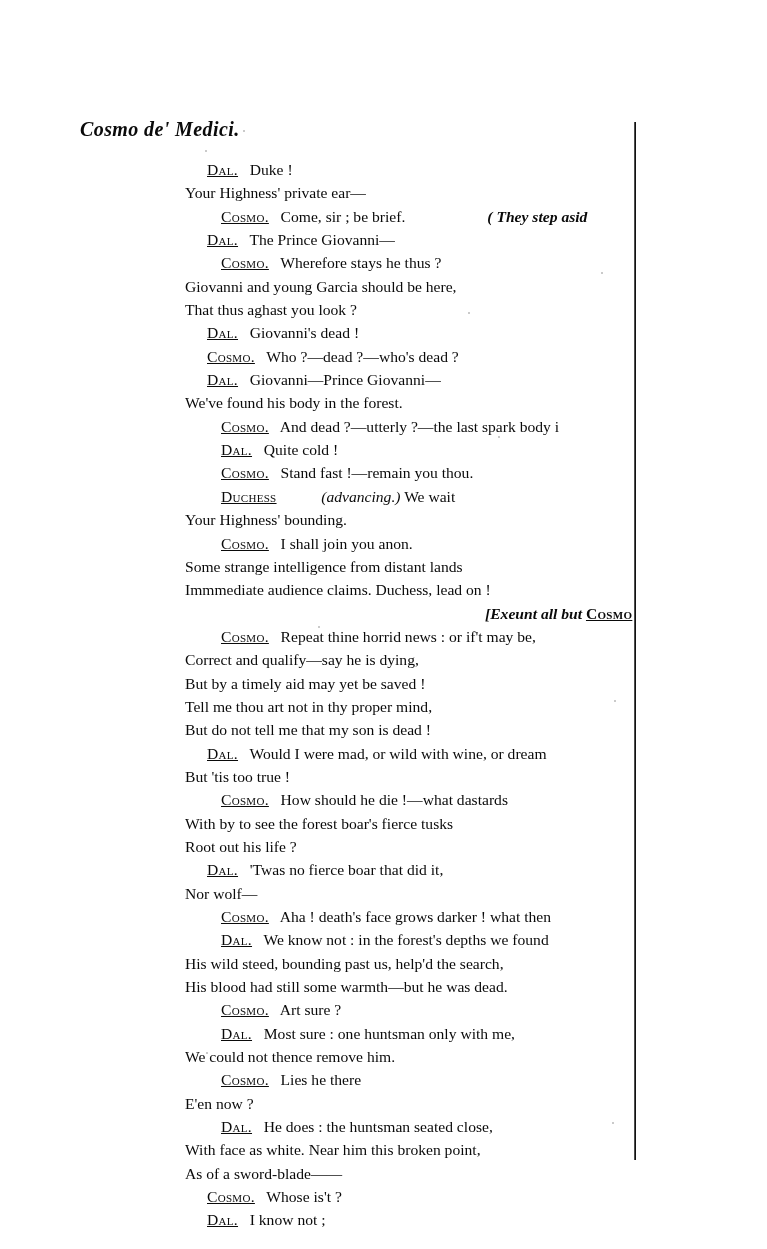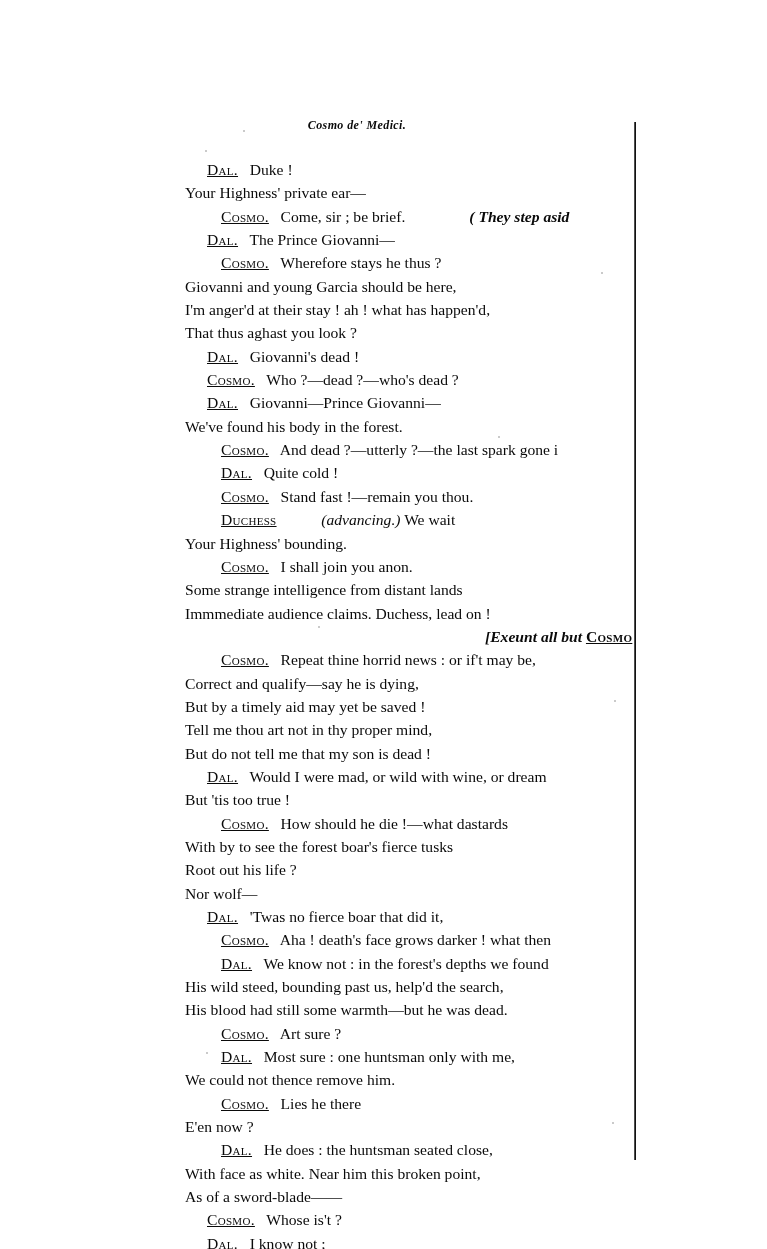--- a/index.html
+++ b/index.html
@@ -43,24 +43,23 @@
     height: 1249px;
     background: #ffffff;
     z-index: 39;
   }
 
   
   #running-head {
     position: absolute;
     left: 0; top: 118px;
     width: 634px;
-    text-align: center;
     font-style: italic;
     font-weight: bold;
-    font-size: 12px;
+    font-size: 20px;
     letter-spacing: 0.4px;
     padding-left: 80px;
     box-sizing: border-box;
   }
 
   
   #text-block {
     position: absolute;
     left: 185px;
     top: 158px;
@@ -102,51 +101,50 @@
 </head>
 <body>
 
 <div id="page">
 
   <div id="running-head">Cosmo de' Medici.</div>
 
   <div id="text-block">
       <div class="ln ind"><span class="sp">Dal.</span>  <span>Duke !</span></div>
       <div class="ln"><span>Your Highness' private ear—</span></div>
-      <div class="ln ind2"><span class="sp">Cosmo.</span>  <span>Come, sir ; be brief.</span><span class="stage" style="margin-left: 64px;">( They step asid</span></div>
+      <div class="ln ind2"><span class="sp">Cosmo.</span>  <span>Come, sir ; be brief.</span><span class="stage" style="margin-left: 82px;">( They step asid</span></div>
       <div class="ln ind"><span class="sp">Dal.</span>  <span>The Prince Giovanni—</span></div>
       <div class="ln ind2"><span class="sp">Cosmo.</span>  <span>Wherefore stays he thus ?</span></div>
       <div class="ln"><span>Giovanni and young Garcia should be here,</span></div>
-      <div class="ln"><span>I'm anger'd at their stay ! ah !  what has happen'd,</span></div>
       <div class="ln"><span>That thus aghast you look ?</span></div>
       <div class="ln ind"><span class="sp">Dal.</span>  <span>Giovanni's dead !</span></div>
       <div class="ln ind"><span class="sp">Cosmo.</span>  <span>Who ?—dead ?—who's dead ?</span></div>
       <div class="ln ind"><span class="sp">Dal.</span>  <span>Giovanni—Prince Giovanni—</span></div>
       <div class="ln"><span>We've found his body in the forest.</span></div>
-      <div class="ln ind2"><span class="sp">Cosmo.</span>  <span>And dead ?—utterly ?—the last spark gone i</span></div>
+      <div class="ln ind2"><span class="sp">Cosmo.</span>  <span>And dead ?—utterly ?—the last spark body i</span></div>
       <div class="ln ind2"><span class="sp">Dal.</span>  <span>Quite cold !</span></div>
       <div class="ln ind2"><span class="sp">Cosmo.</span>  <span>Stand fast !—remain you thou.</span></div>
       <div class="ln ind2"><span class="sp">Duchess</span>  <span class="stage-plain">(advancing.)</span> <span>We wait</span></div>
       <div class="ln"><span>Your Highness' bounding.</span></div>
       <div class="ln ind2"><span class="sp">Cosmo.</span>  <span>I shall join you anon.</span></div>
       <div class="ln"><span>Some strange intelligence from distant lands</span></div>
       <div class="ln"><span>Immmediate audience claims.   Duchess, lead on !</span></div>
       <div class="ln stage-right"><span class="stage">[Exeunt all but <span class="sp" style="font-style: normal;">Cosmo</span> and D</span></div>
       <div class="ln ind2"><span class="sp">Cosmo.</span>  <span>Repeat thine horrid news : or if't may be,</span></div>
       <div class="ln"><span>Correct and qualify—say he is dying,</span></div>
       <div class="ln"><span>But by a timely aid may yet be saved !</span></div>
       <div class="ln"><span>Tell me thou art not in thy proper mind,</span></div>
       <div class="ln"><span>But do not tell me that my son is dead !</span></div>
       <div class="ln ind"><span class="sp">Dal.</span>  <span>Would I were mad, or wild with wine, or dream</span></div>
       <div class="ln"><span>But 'tis too true !</span></div>
       <div class="ln ind2"><span class="sp">Cosmo.</span>  <span>How should he die !—what dastards</span></div>
       <div class="ln"><span>With by to see the forest boar's fierce tusks</span></div>
       <div class="ln"><span>Root out his life ?</span></div>
+      <div class="ln ind"><span class="sp">Dal.</span>  <span>'Twas no fierce boar that did it,</span></div>
       <div class="ln"><span>Nor wolf—</span></div>
-      <div class="ln ind"><span class="sp">Dal.</span>  <span>'Twas no fierce boar that did it,</span></div>
       <div class="ln ind2"><span class="sp">Cosmo.</span>  <span>Aha ! death's face grows darker ! what then</span></div>
       <div class="ln ind2"><span class="sp">Dal.</span>  <span>We know not : in the forest's depths we found</span></div>
       <div class="ln"><span>His wild steed, bounding past us, help'd the search,</span></div>
       <div class="ln"><span>His blood had still some warmth—but he was dead.</span></div>
       <div class="ln ind2"><span class="sp">Cosmo.</span>  <span>Art sure ?</span></div>
       <div class="ln ind2"><span class="sp">Dal.</span>  <span>Most sure : one huntsman only with me,</span></div>
       <div class="ln"><span>We could not thence remove him.</span></div>
       <div class="ln ind2"><span class="sp">Cosmo.</span>  <span>Lies he there</span></div>
       <div class="ln"><span>E'en now ?</span></div>
       <div class="ln ind2"><span class="sp">Dal.</span>  <span>He does : the huntsman seated close,</span></div>

